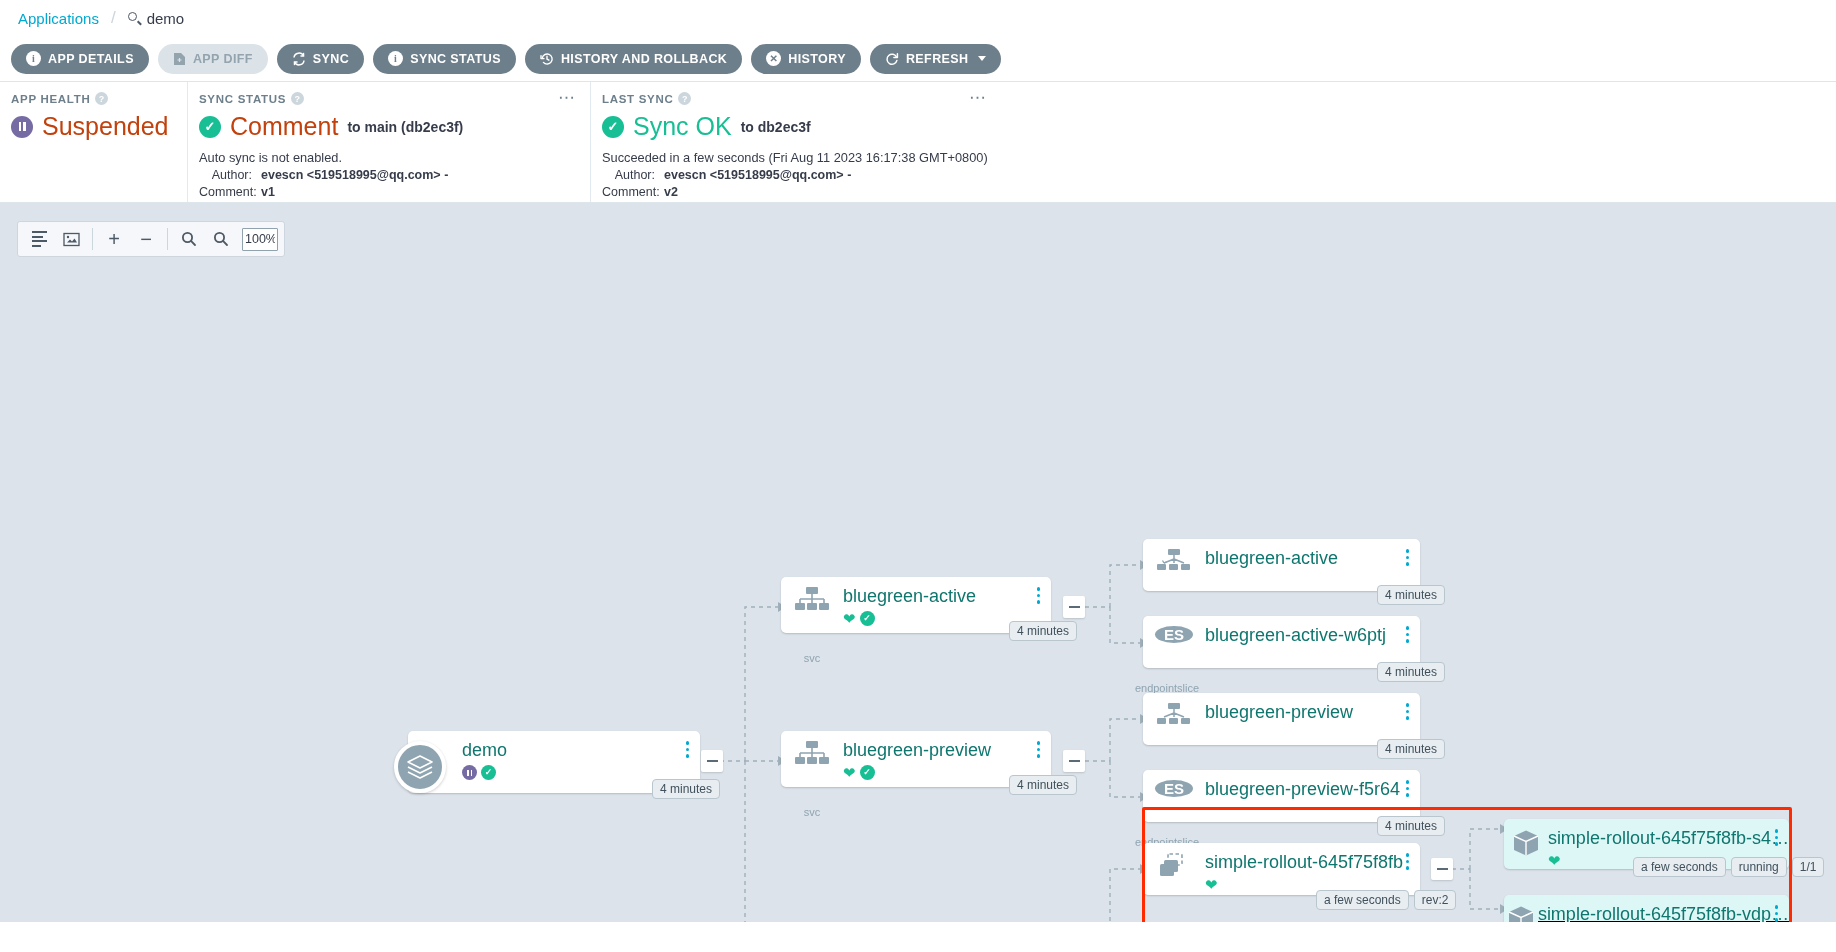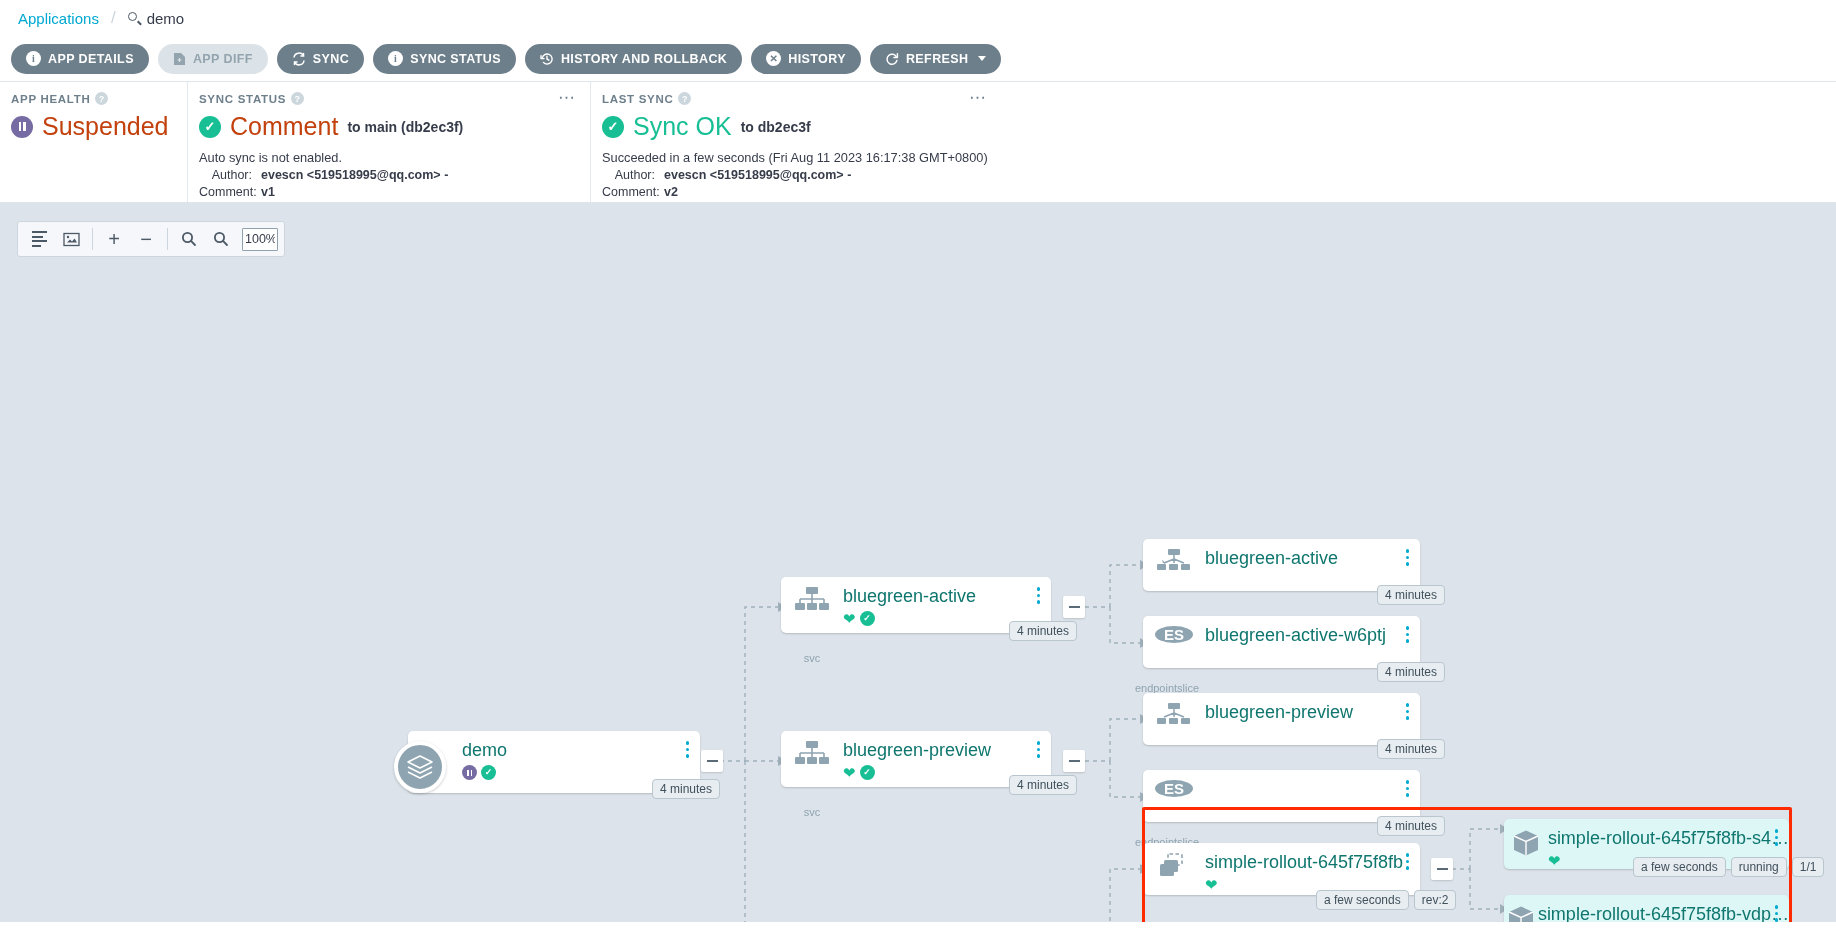--- a/index.html
+++ b/index.html
@@ -573,20 +573,23 @@
     <div class="tags" style="left:1357px; top:536px;">
       <span class="tag">4 minutes</span>
     </div>
 
     <div class="node" style="left:1143px; top:567px; width:277px; height:52px;">
       <div class="node-inner">
         <div class="node-icon-wrap">
           <span class="circ-ico">ES</span>
           <span class="kind-label" style="margin-left:-14px;">endpointslice</span>
         </div>
+        <div class="node-body">
+          <div class="node-title">bluegreen-preview-f5r64</div>
+        </div>
         <div class="kebab">
             <s></s>
             <s></s>
             <s></s>
           </div>
       </div>
     </div>
     <div class="tags" style="left:1357px; top:613px;">
       <span class="tag">4 minutes</span>
     </div>
@@ -647,21 +650,21 @@
             <s></s>
           </div>
       </div>
     </div>
     <div class="tags" style="left:1613px; top:654px;">
       <span class="tag">a few seconds</span>
       <span class="tag">running</span>
       <span class="tag">1/1</span>
     </div>
 
-    <div class="node pod" style="left:1504px; top:692px; width:285px; height:50px;">
+    <div class="node pod" style="left:1504px; top:692px; width:285px; height:50px;text-decoration:underline;">
       <div class="node-inner">
         <div class="node-icon-wrap">
           <span class="pod-ico">
             <svg width="28" height="28" viewBox="0 0 28 28" fill="none">
               <path d="M14 1.5L26 7v14l-12 5.5L2 21V7z" fill="#8fa4b1"></path>
               <path d="M2 7l12 5.5L26 7M14 12.5v14" stroke="#fff" stroke-width="1.4"></path>
             </svg>
           </span>
 
         </div>

